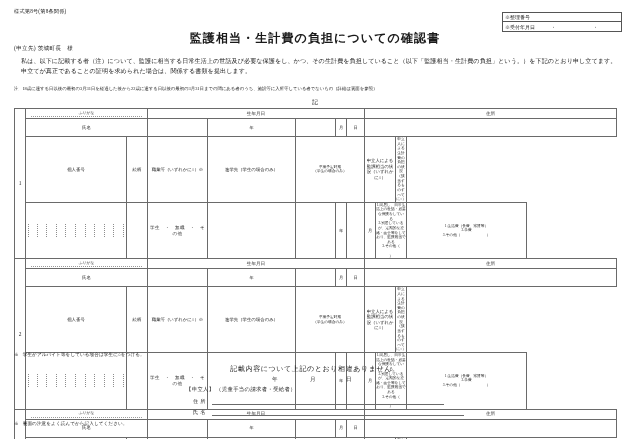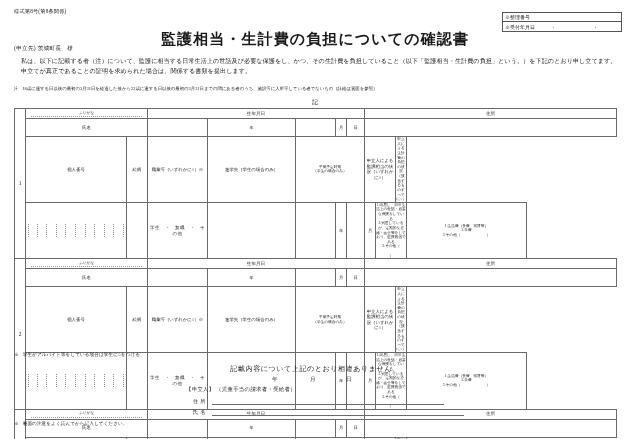--- a/index.html
+++ b/index.html
@@ -53,21 +53,21 @@
     letter-spacing: 9px;
     color: #333;
   }
 
   .doc-title {
     position: absolute;
     left: 0;
     top: 30px;
     width: 630px;
     text-align: center;
-    font-size: 15px;
+    font-size: 12px;
     font-weight: bold;
     letter-spacing: 1.1px;
   }
   .addressee {
     position: absolute;
     left: 14px;
     top: 45px;
     font-size: 5.6px;
     letter-spacing: 0.3px;
   }

